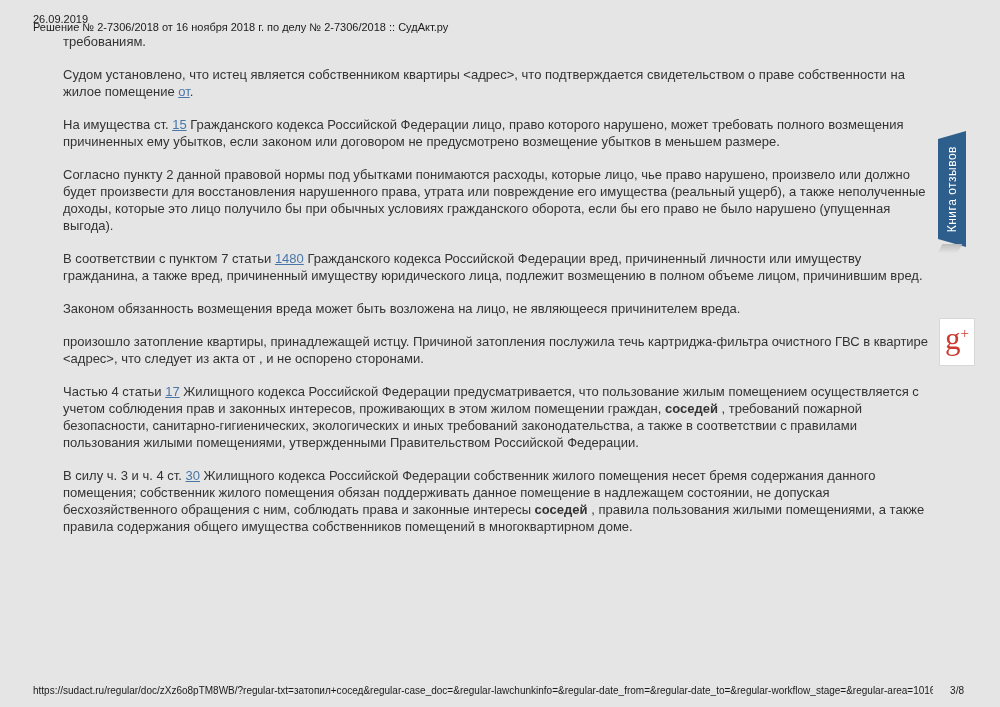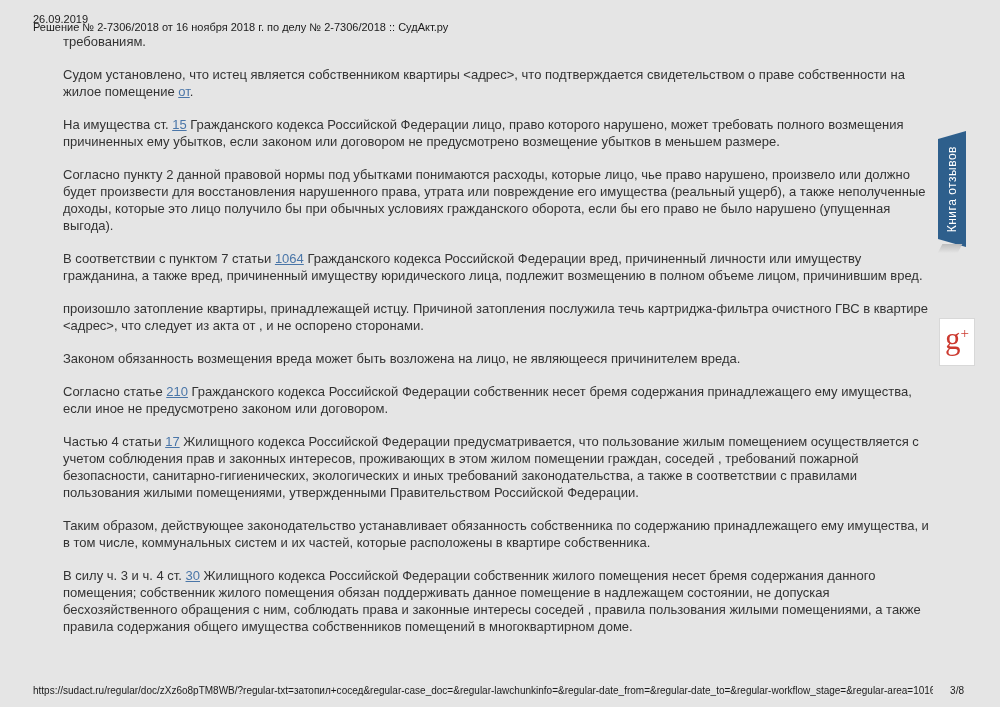--- a/index.html
+++ b/index.html
@@ -40,21 +40,21 @@
     line-height: 17px;
     color: #333333;
   }
   .content p.para { margin: 0 0 16px 0; }
   .content a.law-link {
     color: #4a76a8;
     text-decoration: underline;
     cursor: pointer;
     text-align: center;
   }
-  .content b.emph { font-weight: normal; color: #333333; }
+  .content b.emph { font-weight: bold; color: #333333; }
 
   
   .feedback-tab {
     position: absolute;
     top: 131px;
     right: 34px;
     width: 28px;
     height: 116px;
     background: #2e5f8c;
     clip-path: polygon(0 8px, 100% 0, 100% 100%, 0 calc(100% - 8px));
@@ -138,26 +138,24 @@
   <div class="print-header">
     <span class="date">26.09.2019</span>
     <span class="title">Решение № 2-7306/2018 от 16 ноября 2018 г. по делу № 2-7306/2018 :: СудАкт.ру</span>
   </div>
 
   <div class="content">
       <p class="para"><span>требованиям.</span></p>
       <p class="para"><span>Судом установлено, что истец является собственником квартиры &lt;адрес&gt;, что подтверждается свидетельством о праве собственности на жилое помещение </span><a class="law-link" href="#">от</a><span>.</span></p>
       <p class="para"><span>На имущества ст. </span><a class="law-link" href="#">15</a><span> Гражданского кодекса Российской Федерации лицо, право которого нарушено, может требовать полного возмещения причиненных ему убытков, если законом или договором не предусмотрено возмещение убытков в меньшем размере.</span></p>
       <p class="para"><span>Согласно пункту 2 данной правовой нормы под убытками понимаются расходы, которые лицо, чье право нарушено, произвело или должно будет произвести для восстановления нарушенного права, утрата или повреждение его имущества (реальный ущерб), а также неполученные доходы, которые это лицо получило бы при обычных условиях гражданского оборота, если бы его право не было нарушено (упущенная выгода).</span></p>
-      <p class="para"><span>В соответствии с пунктом 7 статьи </span><a class="law-link" href="#">1064</a><span> Гражданского кодекса Российской Федерации вред, причиненный личности или имуществу гражданина, а также вред, причиненный имуществу юридического лица, подлежит возмещению в полном объеме лицом, причинившим вред.</span></p>
+      <p class="para"><span>В соответствии с пунктом 7 статьи </span><a class="law-link" href="#">1480</a><span> Гражданского кодекса Российской Федерации вред, причиненный личности или имуществу гражданина, а также вред, причиненный имуществу юридического лица, подлежит возмещению в полном объеме лицом, причинившим вред.</span></p>
+      <p class="para"><span>Законом обязанность возмещения вреда может быть возложена на лицо, не являющееся причинителем вреда.</span></p>
       <p class="para"><span>произошло затопление квартиры, принадлежащей истцу. Причиной затопления послужила течь картриджа-фильтра очистного ГВС в квартире &lt;адрес&gt;, что следует из акта от , и не оспорено сторонами.</span></p>
-      <p class="para"><span>Законом обязанность возмещения вреда может быть возложена на лицо, не являющееся причинителем вреда.</span></p>
-      <p class="para"><span>Согласно статье </span><a class="law-link" href="#">210</a><span> Гражданского кодекса Российской Федерации собственник несет бремя содержания принадлежащего ему имущества, если иное не предусмотрено законом или договором.</span></p>
       <p class="para"><span>Частью 4 статьи </span><a class="law-link" href="#">17</a><span> Жилищного кодекса Российской Федерации предусматривается, что пользование жилым помещением осуществляется с учетом соблюдения прав и законных интересов, проживающих в этом жилом помещении граждан, </span><b class="emph">соседей</b><span> , требований пожарной безопасности, санитарно-гигиенических, экологических и иных требований законодательства, а также в соответствии с правилами пользования жилыми помещениями, утвержденными Правительством Российской Федерации.</span></p>
-      <p class="para"><span>Таким образом, действующее законодательство устанавливает обязанность собственника по содержанию принадлежащего ему имущества, и в том числе, коммунальных систем и их частей, которые расположены в квартире собственника.</span></p>
       <p class="para"><span>В силу ч. 3 и ч. 4 ст. </span><a class="law-link" href="#">30</a><span> Жилищного кодекса Российской Федерации собственник жилого помещения несет бремя содержания данного помещения; собственник жилого помещения обязан поддерживать данное помещение в надлежащем состоянии, не допуская бесхозяйственного обращения с ним, соблюдать права и законные интересы </span><b class="emph">соседей</b><span> , правила пользования жилыми помещениями, а также правила содержания общего имущества собственников помещений в многоквартирном доме.</span></p>
     </div>
 
   <div class="feedback-tab">
     <span class="tab-label">Книга отзывов</span>
   </div>
   <div class="feedback-tab-shadow"></div>
 
   <div class="gplus-button">
     <span class="g-glyph">g</span>

